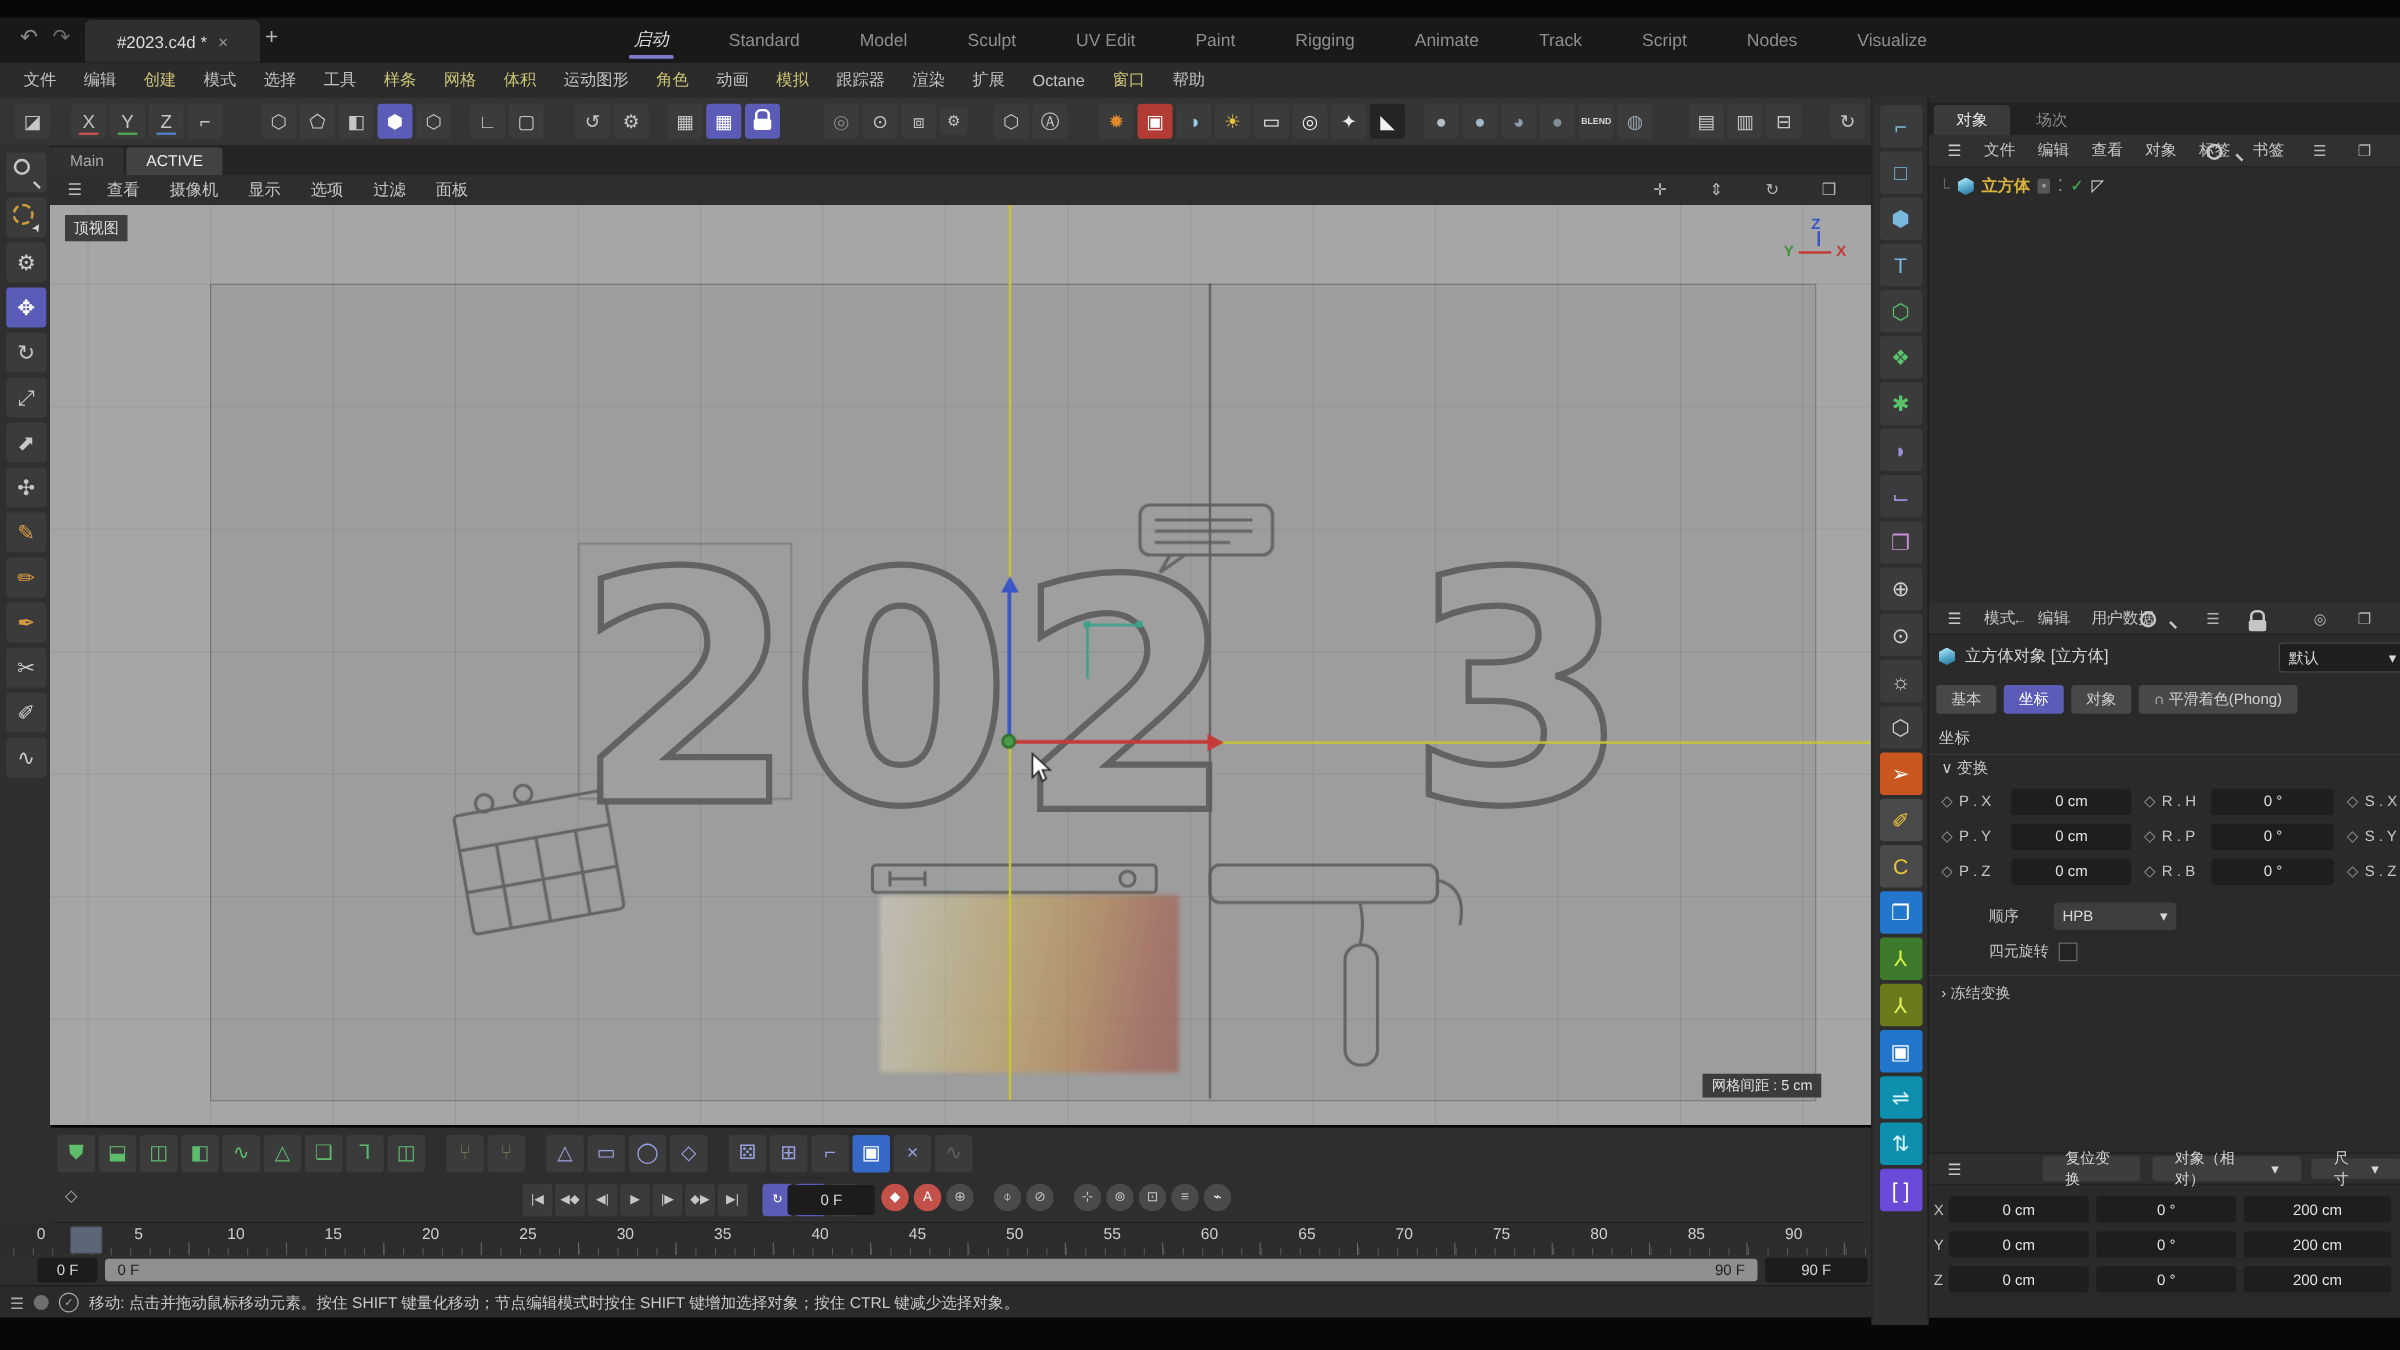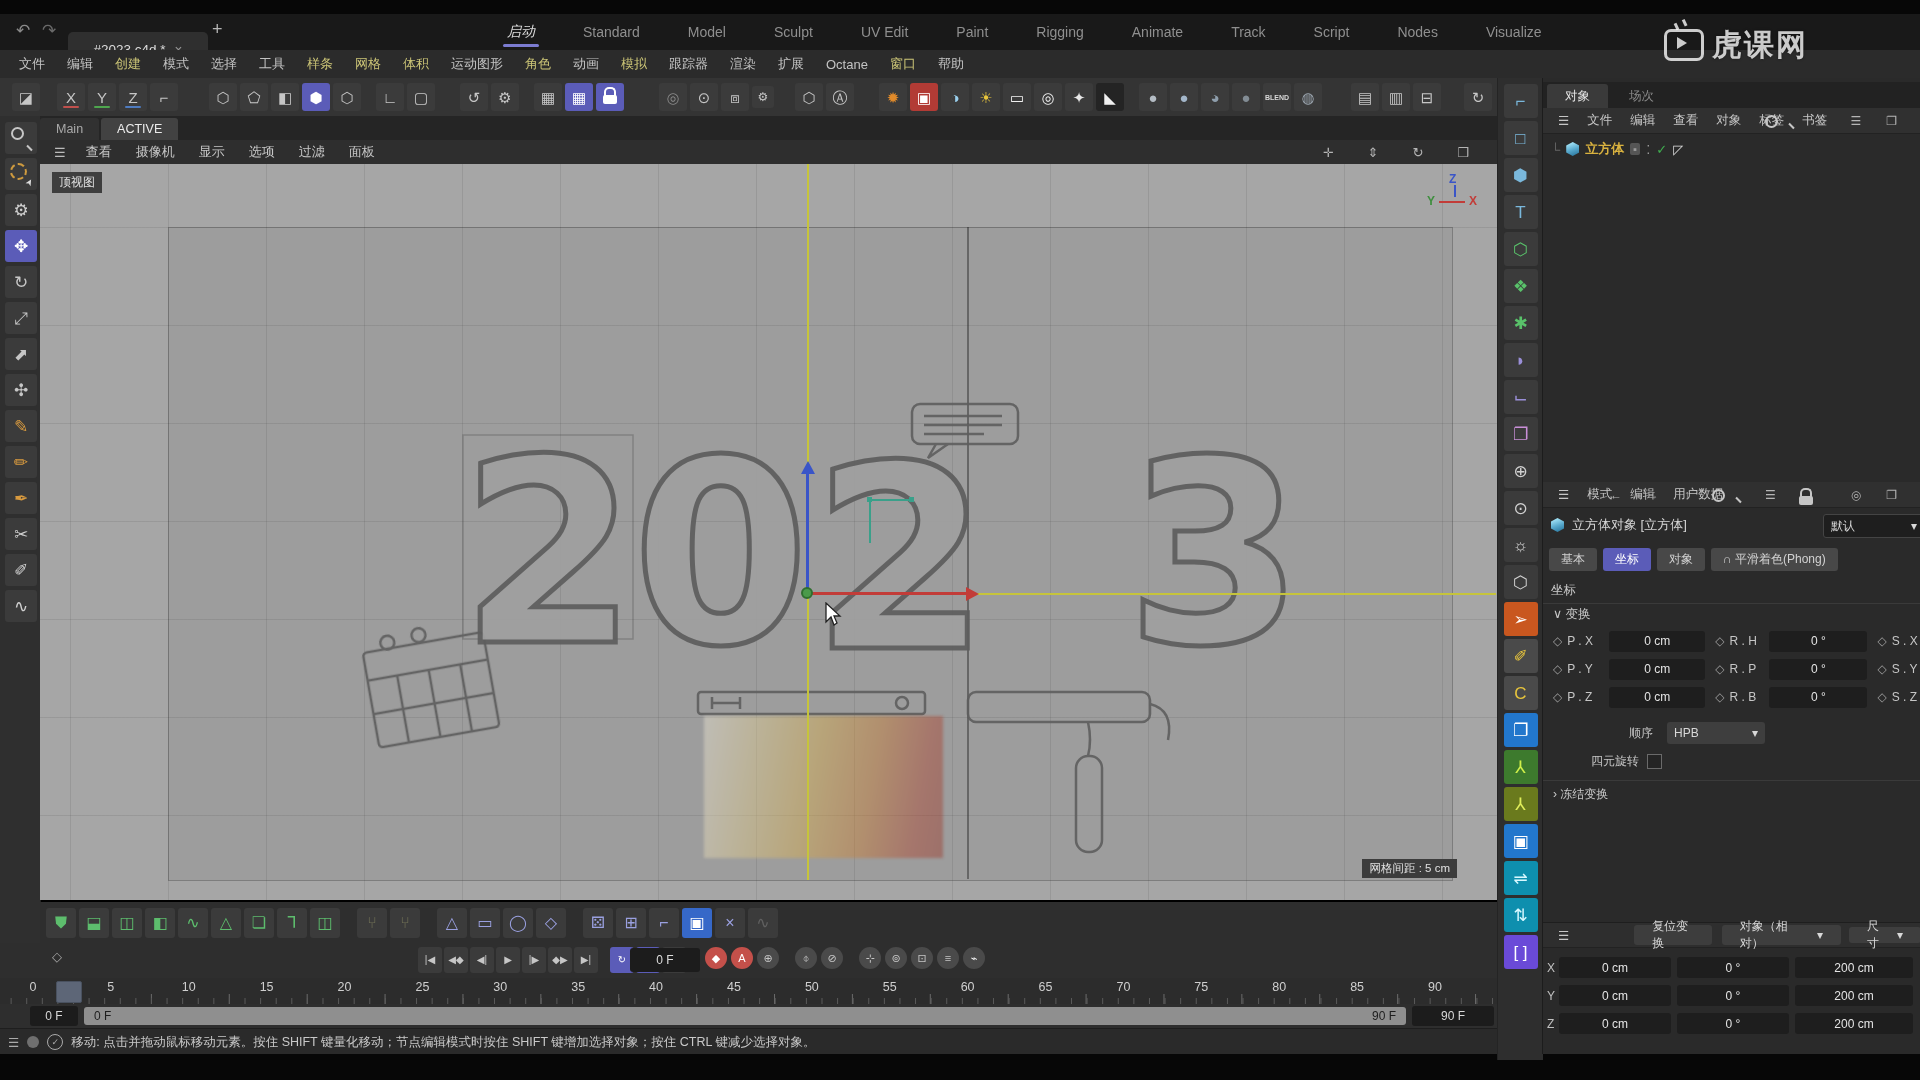--- a/index.html
+++ b/index.html
@@ -2,21 +2,21 @@
 <html><head>
 <meta charset="utf-8">
 <style>
   html,body{margin:0;padding:0;width:1920px;height:1080px;overflow:hidden;background:#000;
     font-family:"Liberation Sans","DejaVu Sans",sans-serif;-webkit-font-smoothing:antialiased;}
   .app{position:absolute;left:0;top:0;width:1920px;height:1080px;background:#000;color:#c8c8c8;font-size:13px;}
   .abs{position:absolute;}
   
   .tabbar{left:0;top:14px;width:1920px;height:36px;background:#191919;border-bottom:1px solid #000;}
   .doc-tab{left:68px;top:2px;height:34px;width:140px;background:#2f2f2f;border-radius:5px 5px 0 0;
-    display:flex;align-items:center;justify-content:center;gap:9px;color:#dcdcdc;font-size:13.5px;margin-top:16px;}
+    display:flex;align-items:center;justify-content:center;gap:9px;color:#dcdcdc;font-size:13.5px;}
   .layout-tabs{left:505px;top:0;height:36px;display:flex;align-items:center;gap:44px;color:#8f8f8f;font-size:14px;}
   .layout-tabs .lt{position:relative;padding:8px 2px;cursor:default;}
   .layout-tabs .lt.active{color:#dcdcdc;font-style:italic;}
   .layout-tabs .lt.active::after{content:"";position:absolute;left:-2px;right:-2px;bottom:2px;height:3px;background:#7b7bd0;border-radius:2px;}
   .menubar{left:0;top:50px;width:1920px;height:28px;background:#2b2b2b;border-bottom:1px solid #1d1d1d;
     display:flex;align-items:center;gap:0;padding-left:8px;}
   .menubar span{padding:0 11px;color:#c3c3c3;}
   .menubar span.hl{color:#cbc476;}
   .toolbar{left:0;top:78px;width:1920px;height:38px;background:#343434;border-bottom:1px solid #202020;
     display:flex;align-items:center;padding-left:12px;}
@@ -160,24 +160,20 @@
         <span class="lt">Paint</span>
         <span class="lt">Rigging</span>
         <span class="lt">Animate</span>
         <span class="lt">Track</span>
         <span class="lt">Script</span>
         <span class="lt">Nodes</span>
         <span class="lt">Visualize</span>
       </div>
   </div>
 
-  <div class="abs watermark">
-    <span class="wm-icon"></span>
-    <span class="wm-text">虎课网</span>
-  </div>
 
   <div class="abs menubar">
       <span class="">文件</span>
       <span class="">编辑</span>
       <span class=" hl">创建</span>
       <span class="">模式</span>
       <span class="">选择</span>
       <span class="">工具</span>
       <span class=" hl">样条</span>
       <span class=" hl">网格</span>
@@ -564,21 +560,21 @@
       <span style="width:42px;">P . Z</span>
       <span class="field" style="width:96px;">0 cm</span>
       <span class="dia">◇</span>
       <span style="width:40px;">R . B</span>
       <span class="field" style="width:98px;">0 °</span>
       <span class="dia">◇</span>
       <span>S . Z</span>
     </div>
 
     <div class="trow" style="top:642px;">
-      <span style="margin-left:72px;width:52px;text-align:center;">顺序</span>
+      <span style="margin-left:48px;width:52px;">顺序</span>
       <span class="ddown" style="width:84px;">
         <span>HPB</span>
         <span>▾</span>
       </span>
     </div>
     <div class="trow" style="top:670px;">
       <span style="margin-left:48px;">四元旋转</span>
       <span style="width:13px;height:13px;border:1px solid #6a6a6a;background:#242424;margin-left:8px;display:inline-block;"></span>
     </div>
     <div class="trow" style="top:702px;border-top:1px solid #3a3a3a;color:#c8c8c8;">

